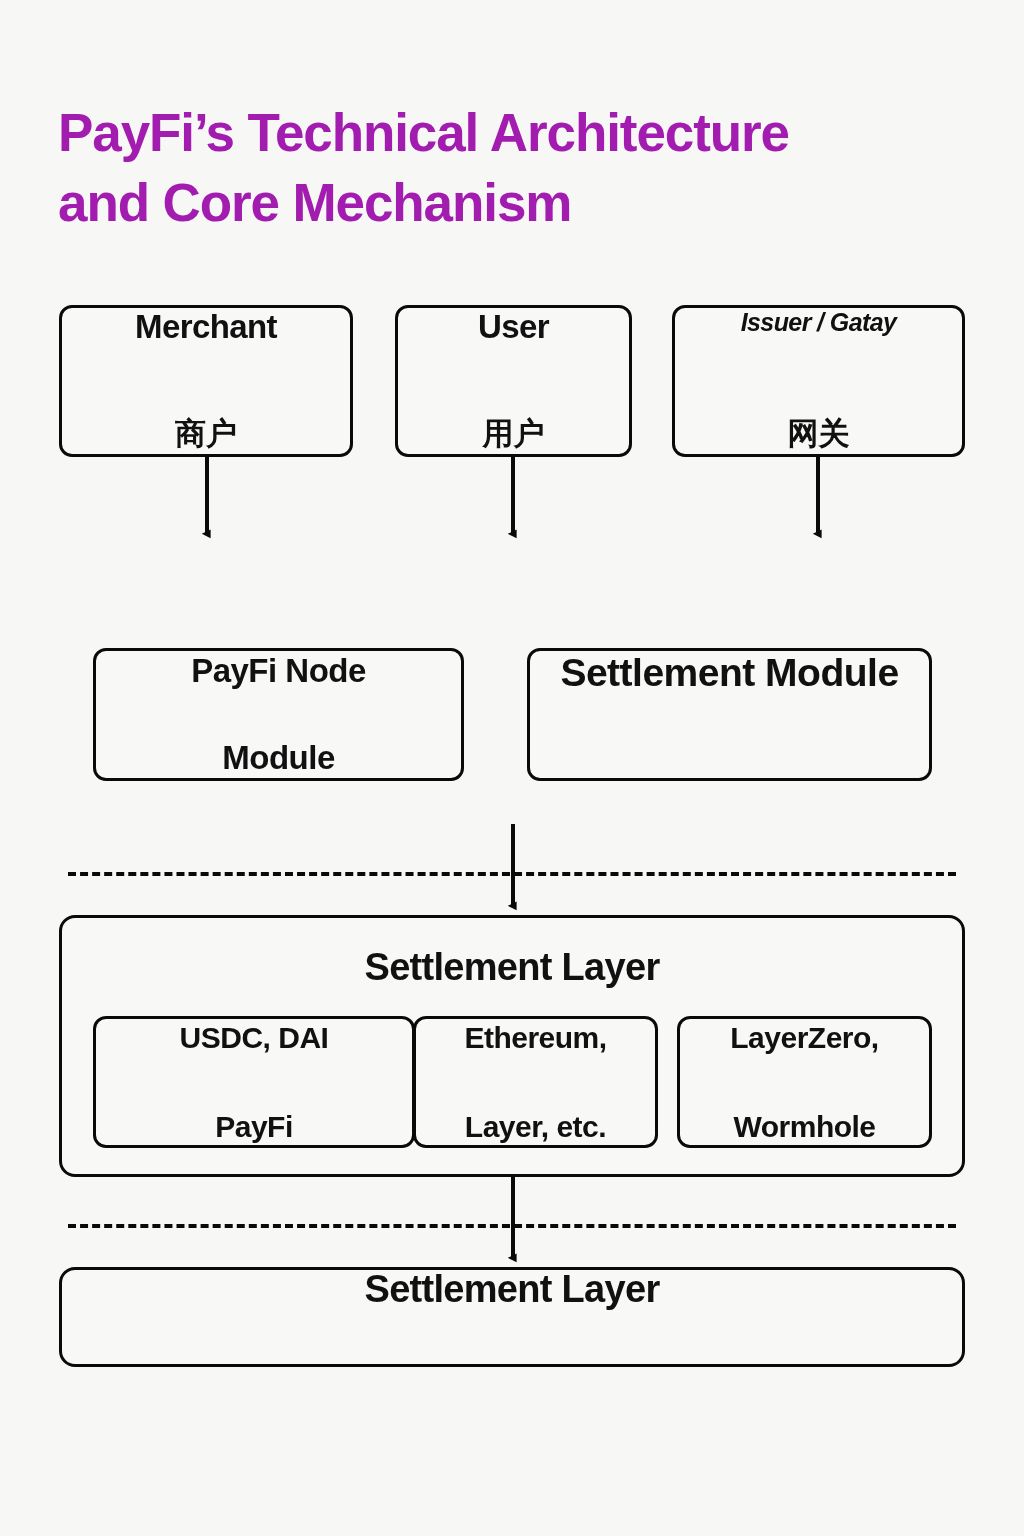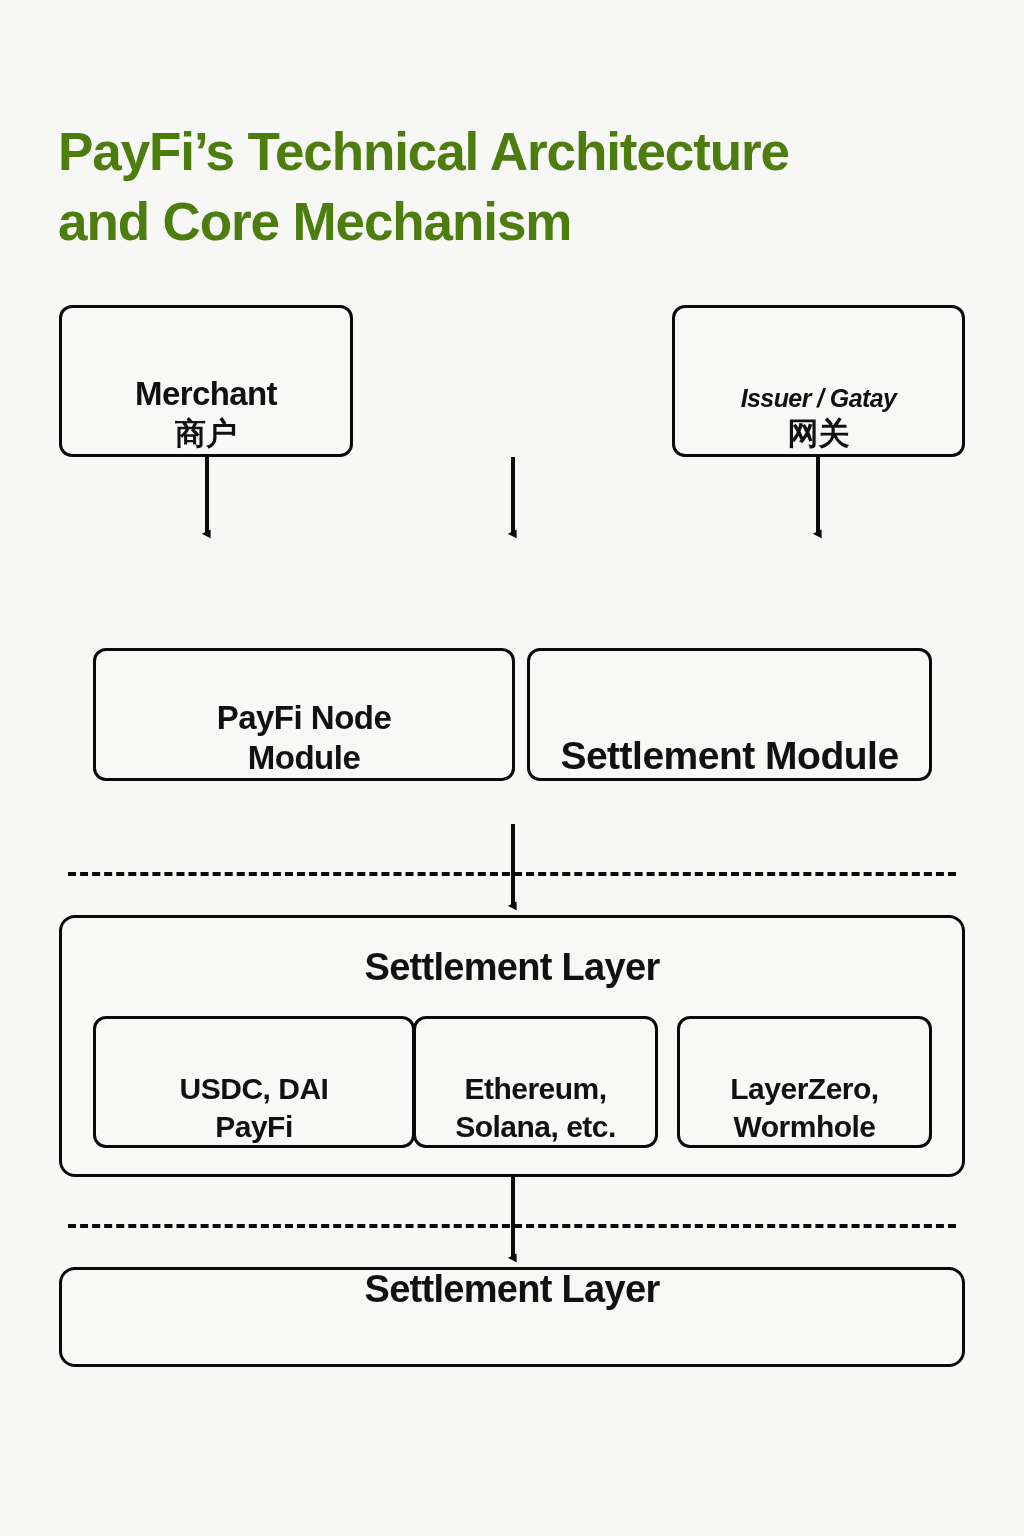--- a/index.html
+++ b/index.html
@@ -25,36 +25,35 @@
   
   .title {
     position: absolute;
     left: 58px;
     top: 98px;
     width: 900px;
     font-size: 53px;
     line-height: 1.32;
     font-weight: bold;
     letter-spacing: -1.1px;
-    color: #4d7c0f;
+    color: #a21caf;
     white-space: pre-line;
-    margin-top: 19px;
   }
 
   
   .box {
     position: absolute;
     box-sizing: border-box;
     border: 3px solid #0a0a0a;
     border-radius: 14px;
     background: #f8f8f7;
     display: flex;
     flex-direction: column;
     align-items: center;
-    justify-content: flex-end;
+    justify-content: space-between;
     text-align: center;
   }
   .box.inner {
     border-width: 3px;
     border-radius: 13px;
   }
   .line1, .line2 {
     display: block;
     white-space: nowrap;
   }
@@ -94,21 +93,21 @@
     letter-spacing: -0.7px;
     line-height: 1;
   }
   #protocol-layer { top: 544px; height: 280px; }
   #protocol-layer .layer-title { margin-top: 32px; }
   #settlement-layer { top: 915px; height: 262px; }
   #settlement-layer .layer-title { margin-top: 30px; }
 
   
   #proto-node-router {
-    left: 93px; top: 648px; width: 422px; height: 133px;
+    left: 93px; top: 648px; width: 371px; height: 133px;
   }
   #proto-settlement-module {
     left: 527px; top: 648px; width: 405px; height: 133px;
   }
   #proto-node-router .line1,
   #proto-node-router .line2 {
     font-size: 33px; font-weight: bold; line-height: 1.22; letter-spacing: -0.5px;
   }
   #proto-settlement-module .line1 {
     font-size: 39px; font-weight: bold; letter-spacing: -0.5px;
@@ -157,20 +156,24 @@
 <div id="canvas">
 
   <div class="title">PayFi’s Technical Architecture
 and Core Mechanism</div>
 
   <div class="box actor" id="actor-merchant">
     <span class="line1">Merchant</span>
     <span class="line2">商户</span>
   </div>
 
+  <div class="box actor" id="actor-user">
+    <span class="line1">User</span>
+    <span class="line2">用户</span>
+  </div>
 
   <div class="box actor" id="actor-issuer">
     <span class="line1">Issuer / Gatay</span>
     <span class="line2">网关</span>
   </div>
 
   <div class="conn" style="left:0;top:0;width:1024px;height:1536px;">
     <svg width="1024" height="1536" viewBox="0 0 1024 1536" xmlns="http://www.w3.org/2000/svg">
       <defs>
         <marker id="arrowhead" markerWidth="10" markerHeight="10" refX="5.2" refY="4" orient="auto" markerUnits="userSpaceOnUse">
@@ -214,21 +217,21 @@
     <span class="layer-title">Settlement Layer</span>
   </div>
 
   <div class="box inner settle-sub" id="settle-stable">
     <span class="line1">USDC, DAI</span>
     <span class="line2">PayFi</span>
   </div>
 
   <div class="box inner settle-sub" id="settle-chains">
     <span class="line1">Ethereum,</span>
-    <span class="line2">Solana, etc.</span>
+    <span class="line2">Layer, etc.</span>
   </div>
 
   <div class="box inner settle-sub" id="settle-bridge">
     <span class="line1">LayerZero,</span>
     <span class="line2">Wormhole</span>
   </div>
 
   <div class="divider" id="divider-2"></div>
 
   <div class="box layer" id="bottom-layer">

